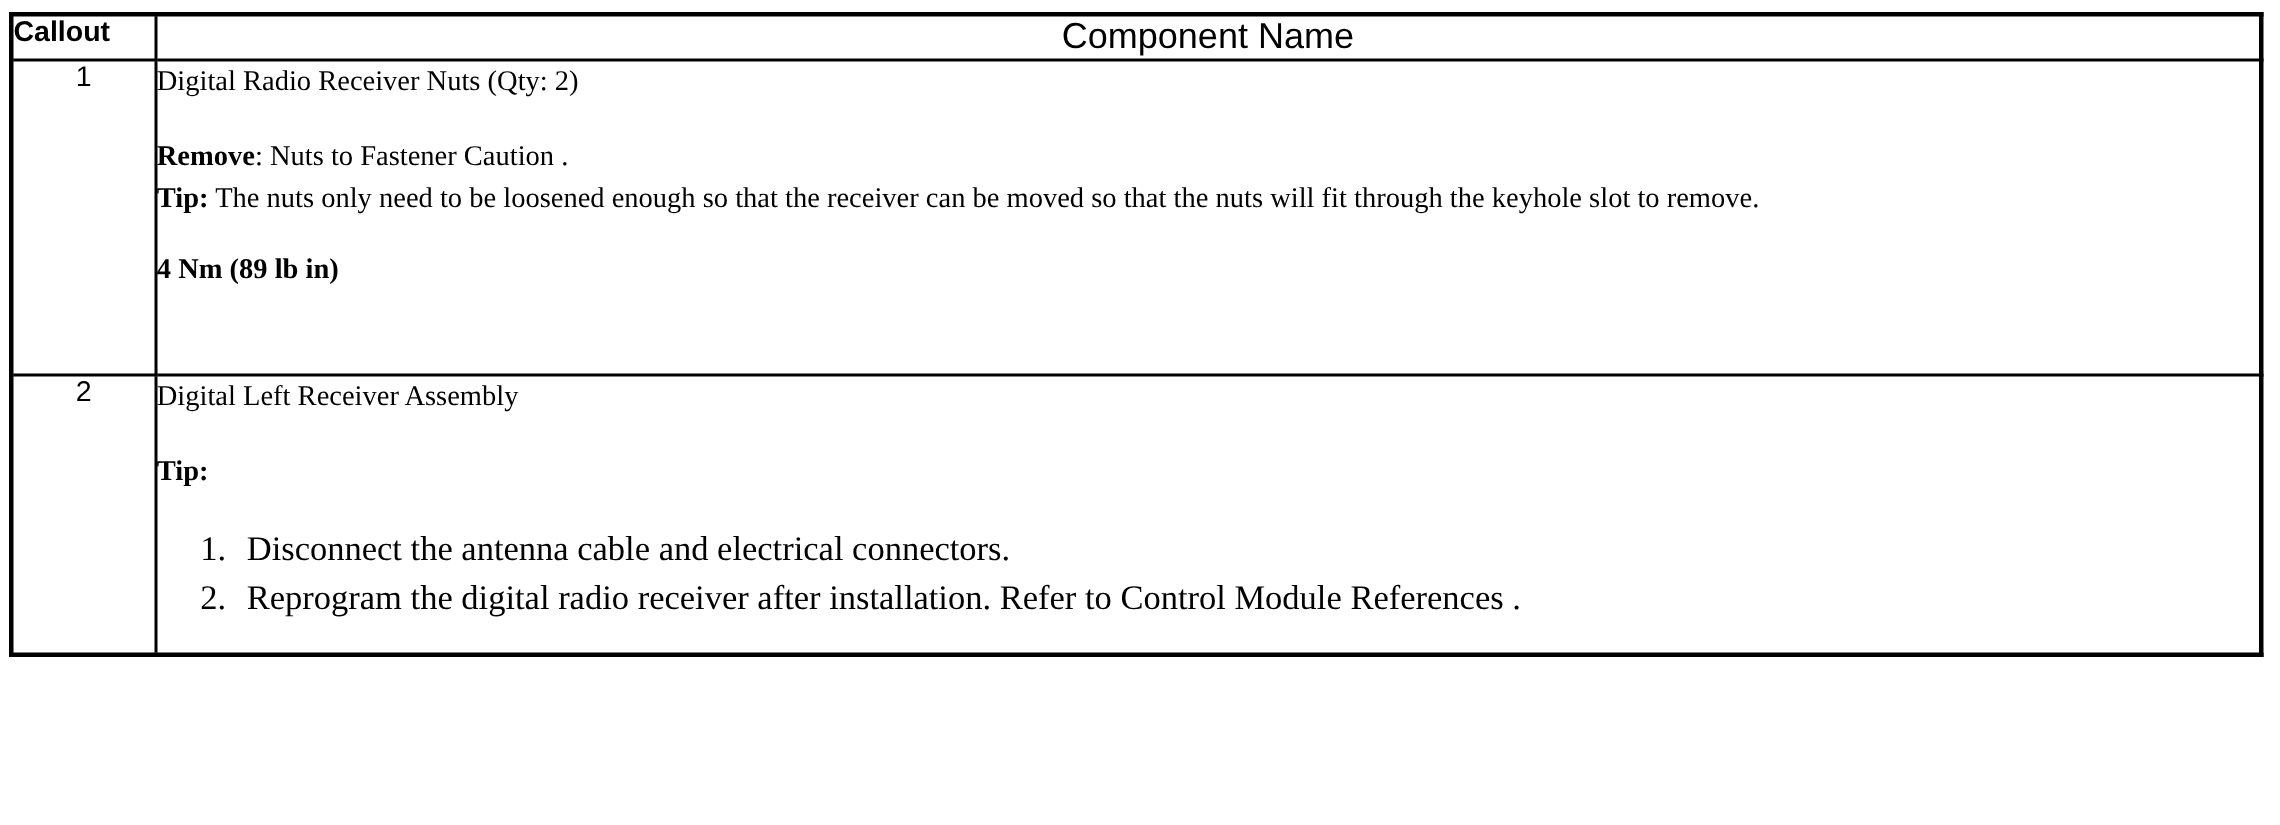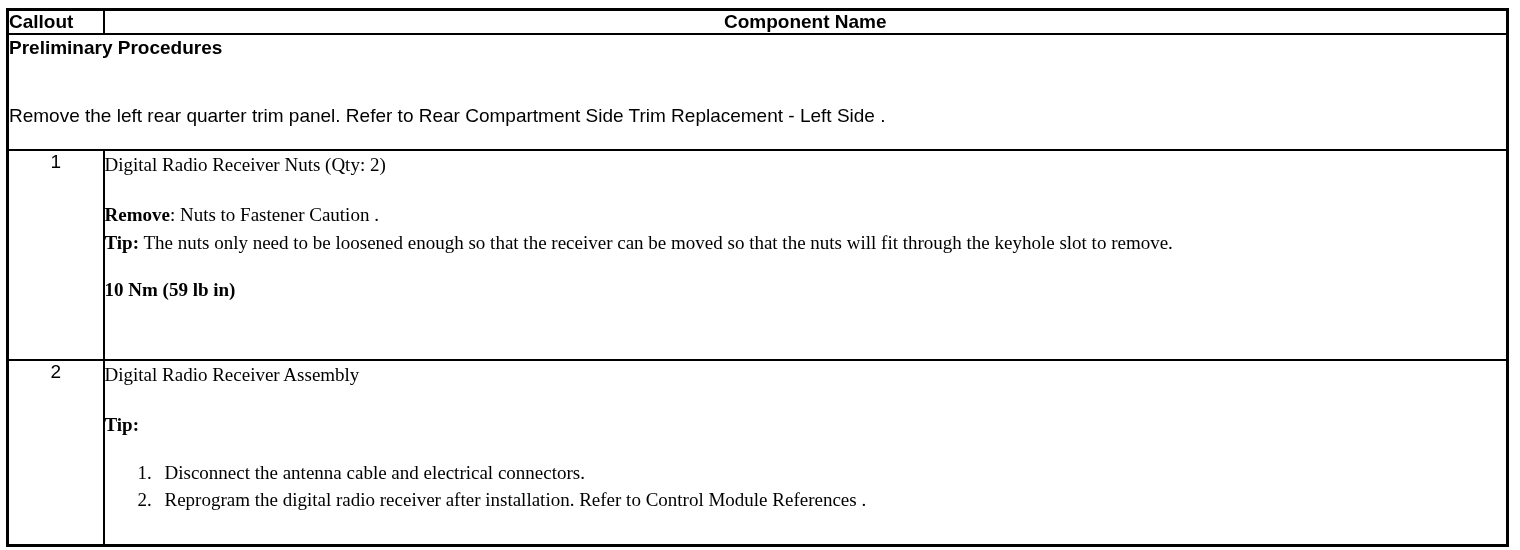--- a/index.html
+++ b/index.html
@@ -50,22 +50,22 @@
   
   .hdr-callout {
     text-align: left;
     font-weight: bold;
     font-size: 19px;
     padding: 4px 4px 6px 6px;
     white-space: nowrap;
   }
   .hdr-name {
     text-align: center;
-    font-weight: bold;
-    font-size: 19px;
+    font-weight: normal;
+    font-size: 24px;
     padding: 4px 4px 6px 4px;
   }
 
   
   .prelim-cell {
     padding: 8px 8px 8px 7px;
     font-size: 19px;
     line-height: 1.42;
   }
   .prelim-title {
@@ -99,21 +99,21 @@
   .blank-line { height: 23px; }
   .blank-line-sm { height: 20px; }
   .bold { font-weight: bold; }
 
   ol.tip-list {
     margin: 0;
     padding: 0 0 0 52px;
     list-style-position: outside;
   }
   ol.tip-list li {
-    font-size: 19px;
+    font-size: 23px;
     line-height: 1.45;
     padding-left: 8px;
   }
 
   .row1-height { height: 210px; }
   .row2-height { height: 186px; }
 </style>
 </head>
 <body>
 
@@ -124,44 +124,37 @@
       <col class="callout-col">
       <col class="name-col">
     </colgroup>
     <tbody>
 
       <tr>
         <td class="hdr-callout">Callout</td>
         <td class="hdr-name">Component Name</td>
       </tr>
 
-      <tr>
-        <td class="prelim-cell" colspan="2">
-          <p class="prelim-title">Preliminary Procedures</p>
-          <div class="prelim-spacer"></div>
-          <p class="prelim-body">Remove the left rear quarter trim panel. Refer to Rear Compartment Side Trim Replacement - Left Side .</p>
-        </td>
-      </tr>
 
       <tr class="row1-height">
         <td class="callout-num">1</td>
         <td class="detail-cell">
           <p>Digital Radio Receiver Nuts (Qty: 2)</p>
           <div class="blank-line"></div>
           <p><span class="bold">Remove</span><span>: Nuts to Fastener Caution .</span></p>
           <p><span class="bold">Tip:</span><span> The nuts only need to be loosened enough so that the receiver can be moved so that the nuts will fit through the keyhole slot to remove.</span></p>
           <div class="blank-line-sm"></div>
-          <p class="bold">10 Nm (59 lb in)</p>
+          <p class="bold">4 Nm (89 lb in)</p>
         </td>
       </tr>
 
       <tr class="row2-height">
         <td class="callout-num">2</td>
         <td class="detail-cell">
-          <p>Digital Radio Receiver Assembly</p>
+          <p>Digital Left Receiver Assembly</p>
           <div class="blank-line"></div>
           <p class="bold">Tip:</p>
           <div class="blank-line-sm"></div>
           <ol class="tip-list">
             <li>Disconnect the antenna cable and electrical connectors.</li>
             <li>Reprogram the digital radio receiver after installation. Refer to Control Module References .</li>
           </ol>
         </td>
       </tr>
 

